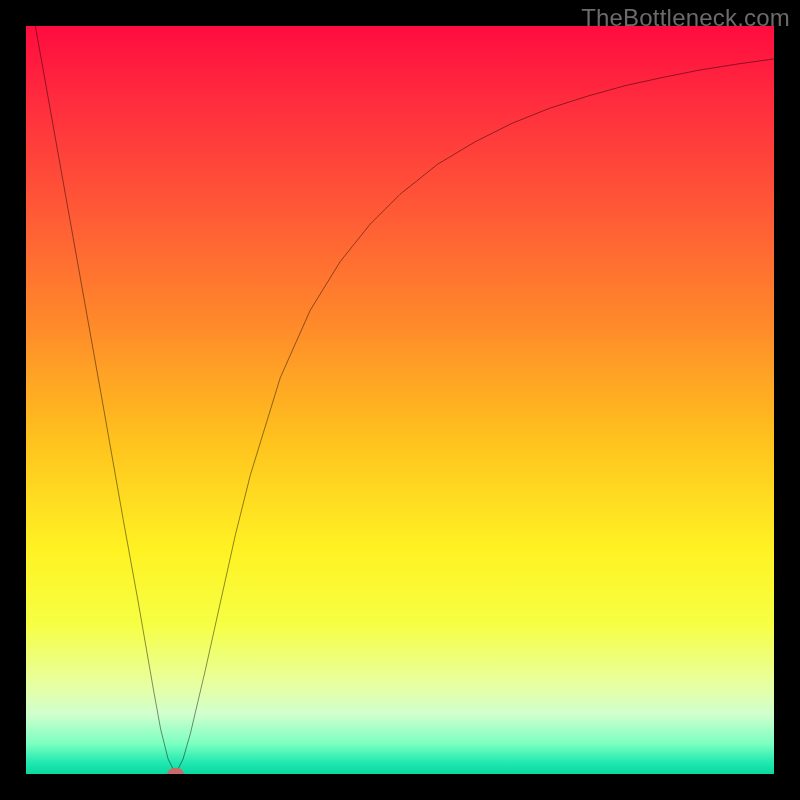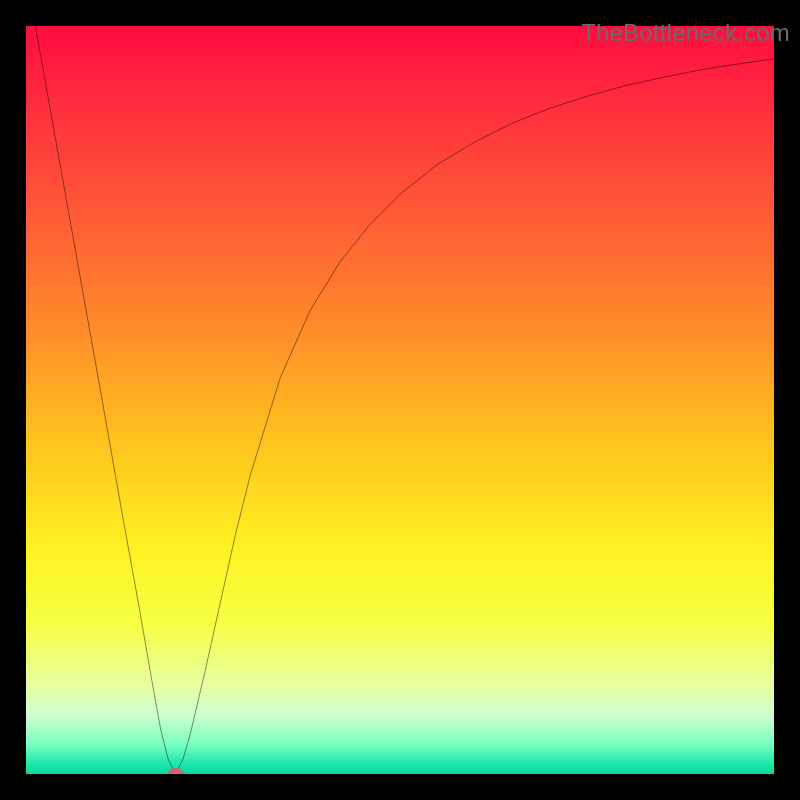--- a/index.html
+++ b/index.html
@@ -11,21 +11,21 @@
     overflow: hidden;
   }
   .frame {
     position: relative;
     width: 800px;
     height: 800px;
     background: #000;
   }
   .watermark {
     position: absolute;
-    top: 19px;
+    top: 4px;
     right: 10px;
     color: #6b6b6b;
     font-family: Arial, Helvetica, sans-serif;
     font-size: 24px;
     letter-spacing: 0.2px;
     z-index: 5;
     user-select: none;
   }
   .plot-area {
     position: absolute;

